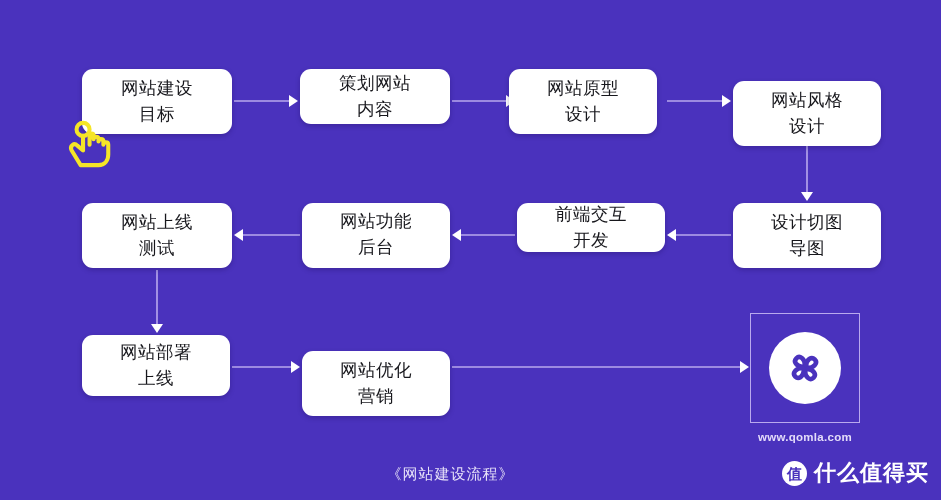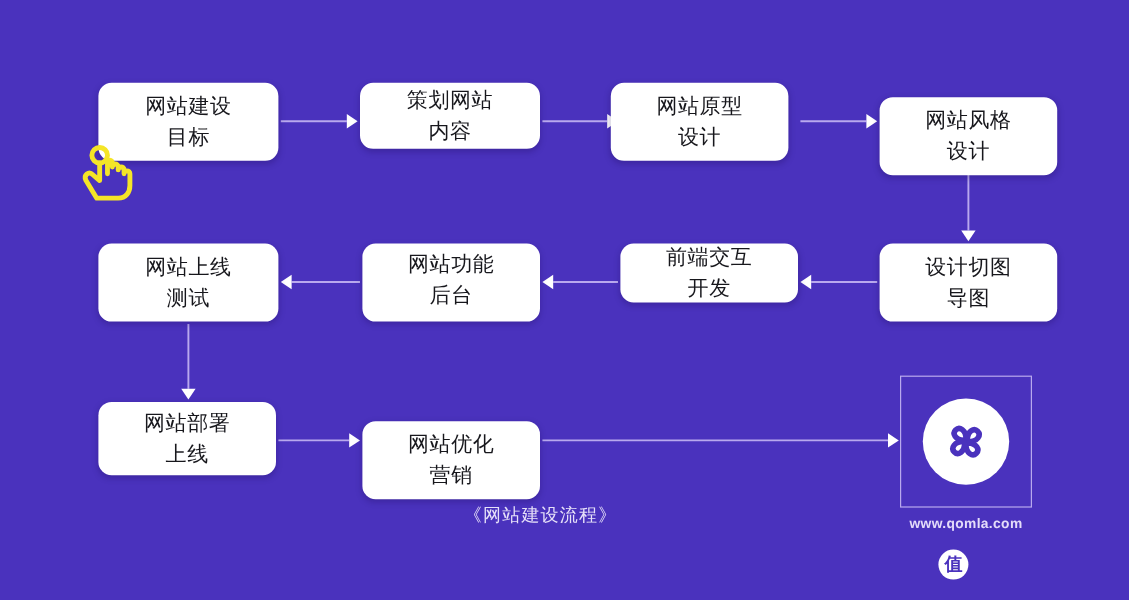--- a/index.html
+++ b/index.html
@@ -211,28 +211,29 @@
           <path d="M50 46 C50 32 40 26 34 32 C28 38 34 47 46 48"></path>
           <path d="M54 50 C68 50 74 40 68 34 C62 28 53 34 52 46"></path>
           <path d="M50 54 C50 68 60 74 66 68 C72 62 66 53 54 52"></path>
           <path d="M46 50 C32 50 26 60 32 66 C38 72 47 66 48 54"></path>
         </g>
       </svg>
     </div>
   </div>
   <div class="logo-url" id="logo-url" style="left: 725px; top: 431px; font-weight: bold;">www.qomla.com</div>
 
-  <div class="caption" id="caption" style="left: 300.5px; top: 420px; text-align: center;">《网站建设流程》</div>
+  <div class="caption" id="caption" style="left: 300.5px; top: 465px; text-align: center;">《网站建设流程》</div>
 
   <svg class="cursor-icon" id="cursor-icon" viewBox="0 0 64 64" xmlns="http://www.w3.org/2000/svg" width="52" height="52" style="left: 66px; top: 118px;">
     <g fill="none" stroke="#f5e527" stroke-width="5" stroke-linejoin="round" stroke-linecap="round">
       <circle cx="21" cy="14" r="8"></circle>
       <path d="M21 22 L21 40 L14 34 C10 30 4 34 7 40 L18 58 L40 58 C48 58 52 52 52 45
                L52 33 C52 29 46 29 46 33 L46 29 C46 25 40 25 40 29 L40 26
                C40 22 34 22 34 26 L34 22 C34 18 29 18 29 22 L29 33"></path>
     </g>
   </svg>
 
   <div class="watermark" id="watermark" style="left: 782px; top: 458px;">
     <span class="wm-badge">值</span>
+    <span class="wm-text">什么值得买</span>
   </div>
 
 </div>
 
 </body></html>

